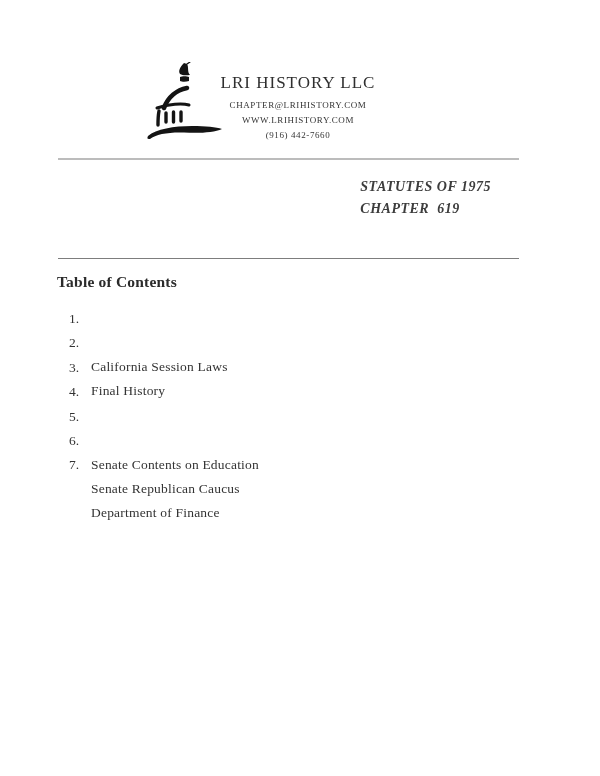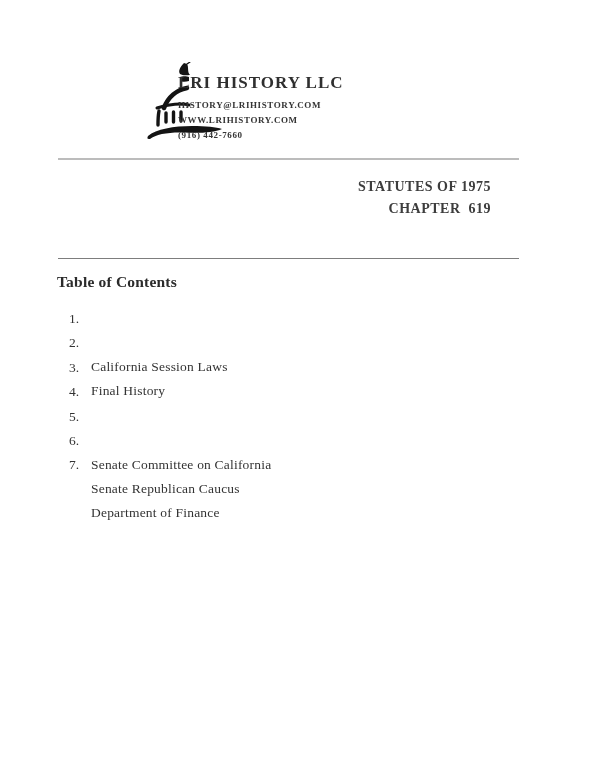--- a/index.html
+++ b/index.html
@@ -23,22 +23,21 @@
     left: 144px;
     top: 62px;
     width: 90px;
     height: 82px;
   }
   .letterhead-text {
     position: absolute;
     left: 178px;
     top: 74px;
     width: 240px;
-    text-align: left;
-    font-weight: bold;
+    text-align: center;
   }
   .company-name {
     font-size: 17px;
     line-height: 18px;
     letter-spacing: 1px;
     color: #2f2f2f;
     margin-bottom: 6px;
     white-space: nowrap;
   }
   .contact-line {
@@ -65,26 +64,27 @@
     width: 461px;
     height: 1px;
     background: #7d7d7d;
   }
 
   
   .reference-block {
     position: absolute;
     top: 176px;
     right: 109px;
-    text-align: right;
+    text-align: left;
     font-weight: bold;
     font-size: 14px;
     line-height: 21.5px;
     letter-spacing: 0.5px;
     color: #3d3d3d;
+    font-style: italic;
   }
   .reference-block .ref-line {
     white-space: pre;
   }
 
   
   .toc-heading {
     position: absolute;
     left: 57px;
     top: 273px;
@@ -143,21 +143,21 @@
       <path d="M22 51 L22 60" stroke-width="3.4"></path>
       <path d="M29.5 50 L29.5 60" stroke-width="3.4"></path>
       <path d="M37 50 L37 59" stroke-width="3.4"></path>
 
       <path d="M4 74 C12 67 30 64 48 64 C62 64 72 65 78 67 C70 70.5 55 71.5 40 70.5 C25 70 12 72 6 77 C3 77.5 3 76 4 74 Z" fill="#141414" stroke="none"></path>
     </g>
   </svg>
 
   <div class="letterhead-text">
     <div class="company-name">LRI HISTORY LLC</div>
-    <div class="contact-line">HISTORY@LRIHISTORY.COM</div>
+    <div class="contact-line">CHAPTER@LRIHISTORY.COM</div>
     <div class="contact-line">WWW.LRIHISTORY.COM</div>
     <div class="contact-line">(916) 442-7660</div>
   </div>
 
   <div class="rule-top"></div>
 
   <div class="reference-block">
     <div class="ref-line">STATUTES OF 1975</div>
     <div class="ref-line">CHAPTER  619</div>
   </div>
@@ -176,21 +176,21 @@
       <span class="toc-label">Final History</span>
     </li>
     <li class="toc-item">
       <span class="toc-number">3.</span>
     </li>
     <li class="toc-item">
       <span class="toc-number">4.</span>
     </li>
     <li class="toc-item">
       <span class="toc-number">5.</span>
-      <span class="toc-label">Senate Committee on California</span>
+      <span class="toc-label">Senate Contents on Education</span>
     </li>
     <li class="toc-item">
       <span class="toc-number">6.</span>
       <span class="toc-label">Senate Republican Caucus</span>
     </li>
     <li class="toc-item">
       <span class="toc-number">7.</span>
       <span class="toc-label">Department of Finance</span>
     </li>
   </ol>

